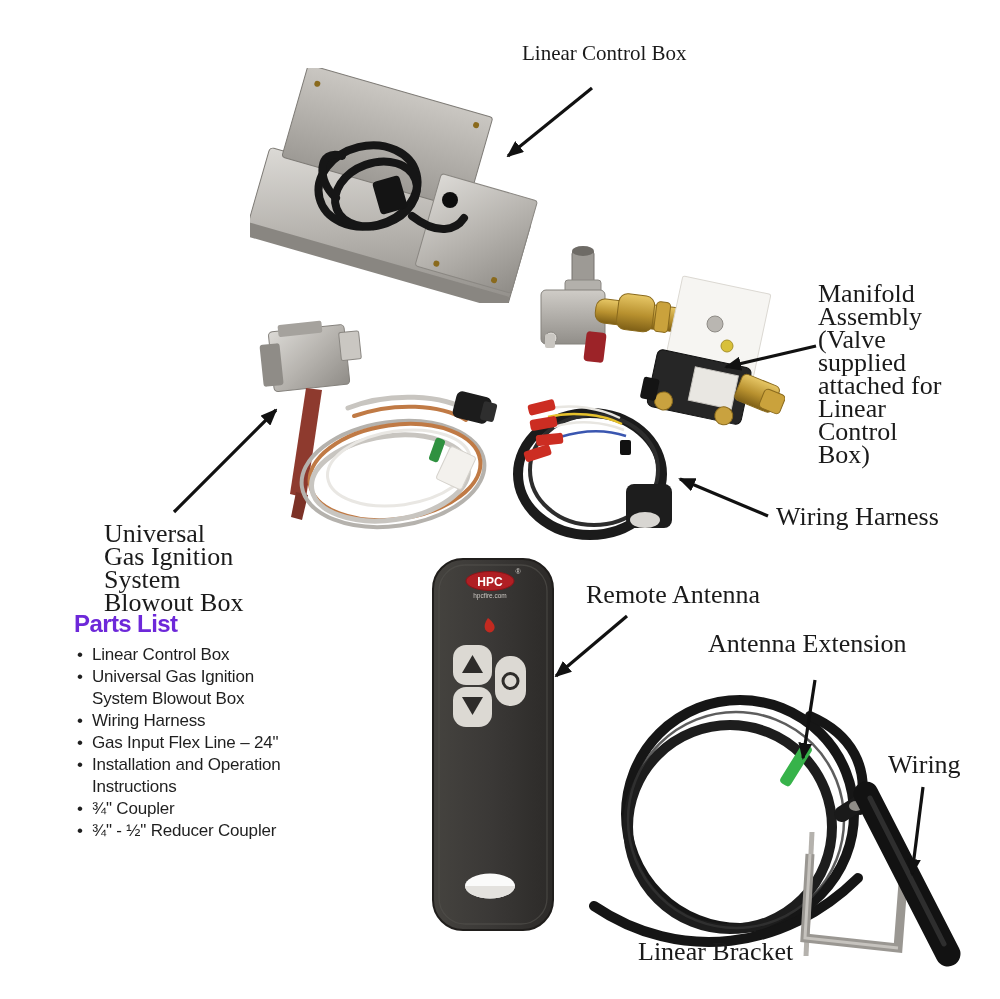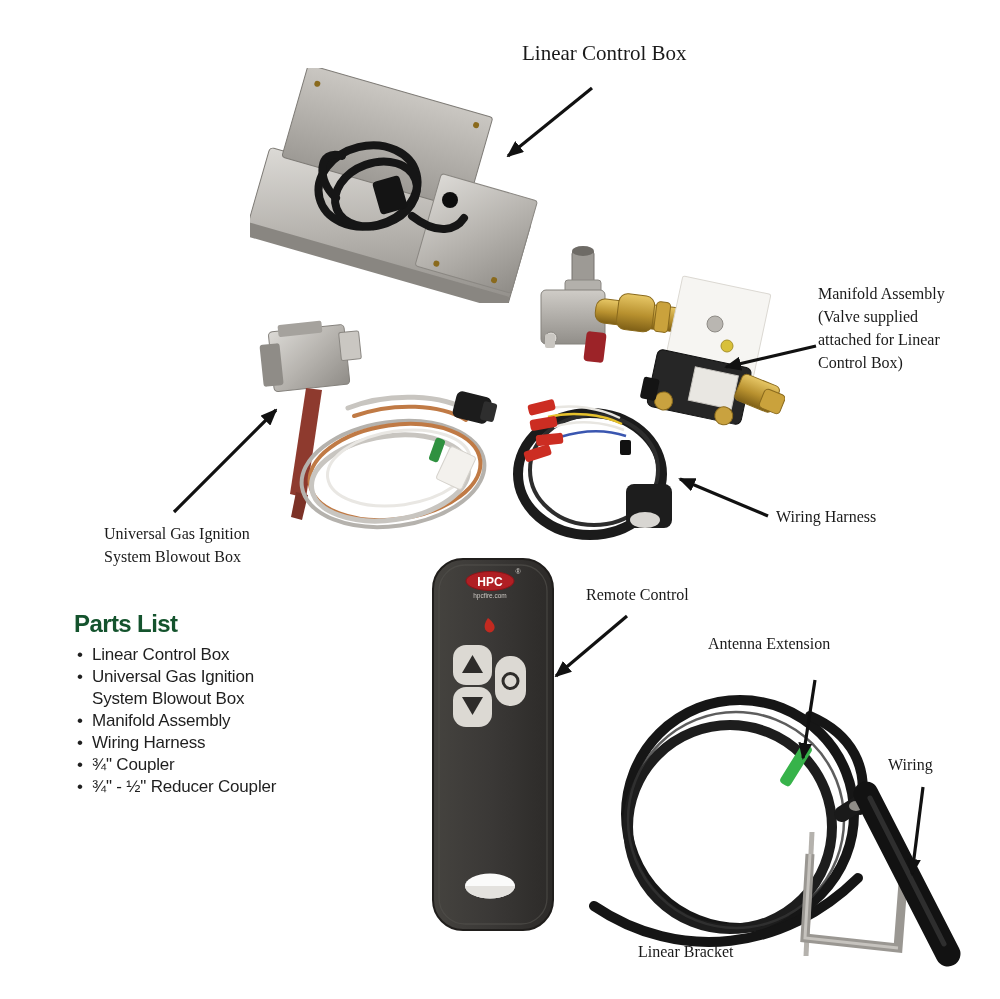--- a/index.html
+++ b/index.html
@@ -1,25 +1,25 @@
 <!DOCTYPE html>
 <html><head>
 <meta charset="utf-8">
 <style>
   html,body{margin:0;padding:0;background:#ffffff;}
   #stage{position:relative;width:1000px;height:999px;background:#ffffff;overflow:hidden;
          font-family:"Liberation Serif","DejaVu Serif",serif;color:#1a1a1a;}
-  .callout{position:absolute;font-size:16px;line-height:23px;color:#1a1a1a;}
+  .callout{position:absolute;font-size:26px;line-height:23px;color:#1a1a1a;}
   .nowrap{white-space:nowrap;}
   .photo{position:absolute;}
   #arrow-overlay{position:absolute;left:0;top:0;width:1000px;height:999px;pointer-events:none;}
   
   #parts-list{position:absolute;left:74px;top:610px;width:232px;
               font-family:"Liberation Sans","DejaVu Sans",sans-serif;color:#1f1f1f;}
-  #parts-list h2{margin:0 0 6px 0;font-size:24px;letter-spacing:-0.6px;font-weight:bold;color:#14532d;}
+  #parts-list h2{margin:0 0 6px 0;font-size:24px;letter-spacing:-0.6px;font-weight:bold;color:#6d28d9;}
   #parts-list ul{margin:0;padding:0;list-style:none;}
   #parts-list li{position:relative;padding-left:18px;font-size:17px;line-height:22px;
                  letter-spacing:-0.2px;margin:0;}
   #parts-list li::before{content:"•";position:absolute;left:3px;top:0;font-size:17px;}
 </style>
 </head>
 <body>
 
 <div id="stage">
 
@@ -209,33 +209,34 @@
   </svg>
 
   <div class="callout nowrap" style="left:522px;top:42px;font-size:21px">Linear Control Box</div>
 
   <div class="callout" style="left:818px;top:282px;width:132px">Manifold Assembly (Valve supplied attached for Linear Control Box)</div>
 
   <div class="callout" style="left:104px;top:522px;width:146px">Universal Gas Ignition System Blowout Box</div>
 
   <div class="callout nowrap" style="left:776px;top:505px">Wiring Harness</div>
 
-  <div class="callout nowrap" style="left:586px;top:583px">Remote Control</div>
+  <div class="callout nowrap" style="left:586px;top:583px">Remote Antenna</div>
 
   <div class="callout nowrap" style="left:708px;top:632px">Antenna Extension</div>
 
   <div class="callout nowrap" style="left:888px;top:753px">Wiring</div>
 
   <div class="callout nowrap" style="left:638px;top:940px">Linear Bracket</div>
 
   <div id="parts-list">
     <h2>Parts List</h2>
     <ul>
       <li>Linear Control Box</li>
       <li>Universal Gas Ignition System Blowout Box</li>
-      <li>Manifold Assembly</li>
       <li>Wiring Harness</li>
+      <li>Gas Input Flex Line – 24"</li>
+      <li>Installation and Operation Instructions</li>
       <li>¾" Coupler</li>
       <li>¾" - ½" Reducer Coupler</li>
     </ul>
   </div>
 
 </div>
 
 </body></html>

